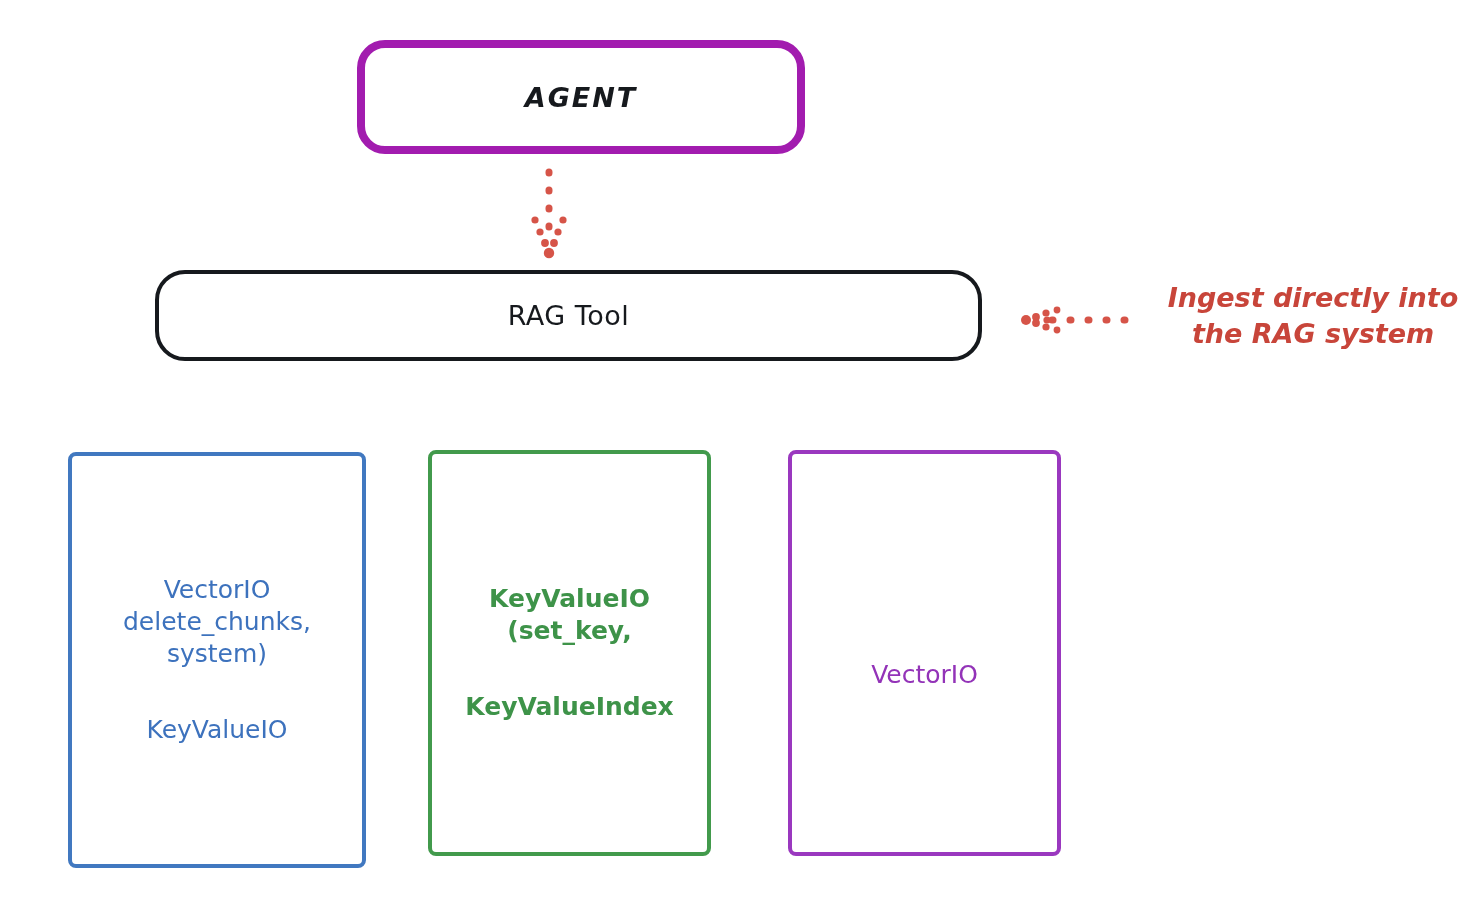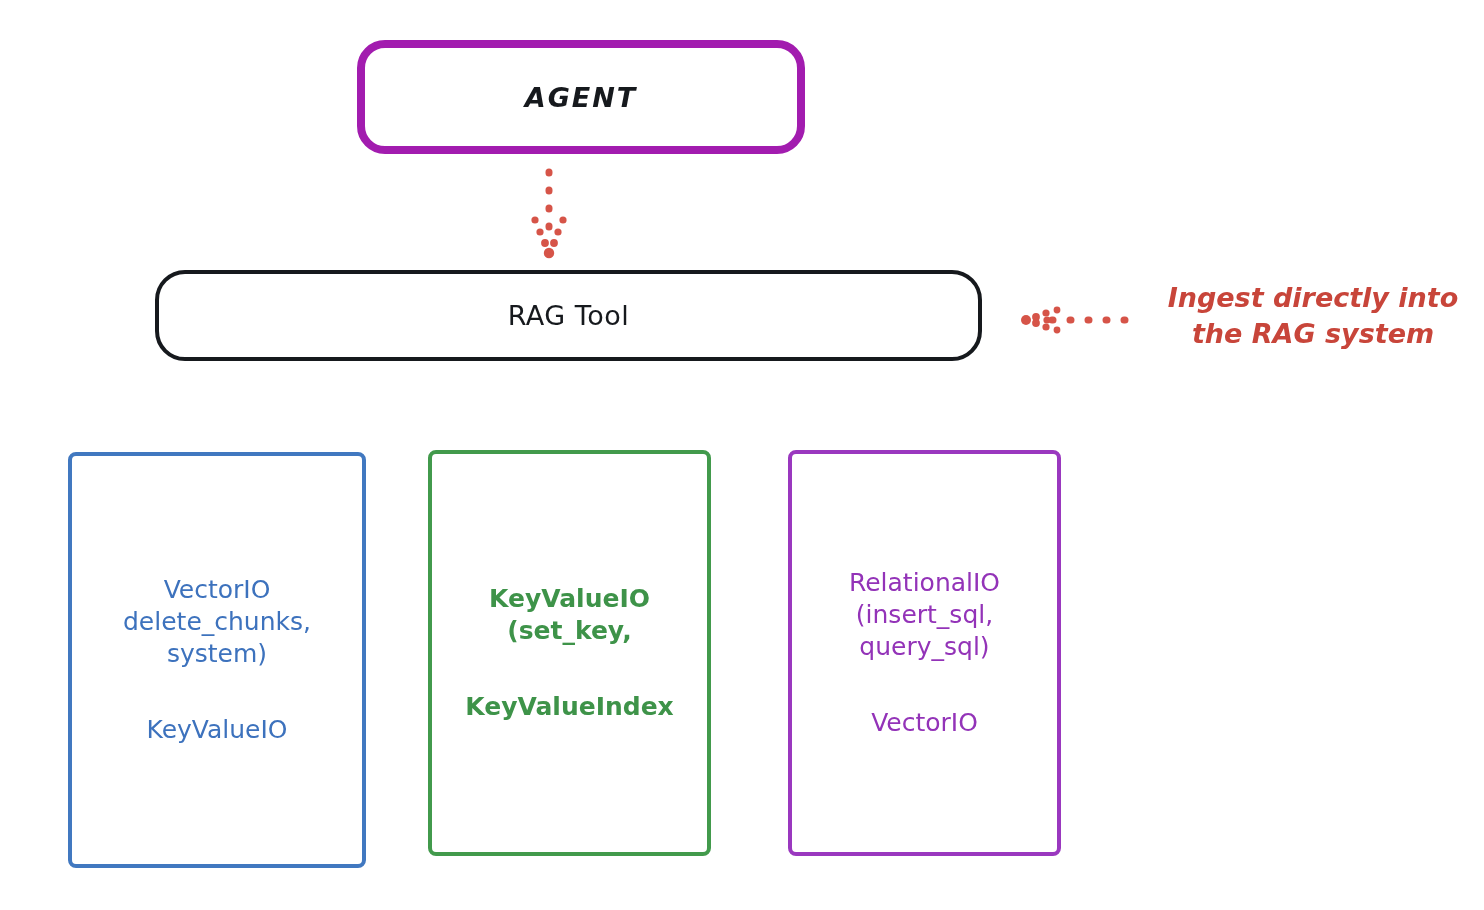--- a/index.html
+++ b/index.html
@@ -174,24 +174,19 @@
 
 <div class="node provider" id="keyvalueio-box">
   <div class="title-block">
     <div>KeyValueIO</div>
     <div>(set_key,</div>
   </div>
   <div class="index-name">KeyValueIndex</div>
 </div>
 
 <div class="node provider" id="relationalio-box">
-  <div class="title-block">
-    <div>RelationalIO</div>
-    <div>(insert_sql,</div>
-    <div>query_sql)</div>
-  </div>
   <div class="index-name">VectorIO</div>
 </div>
 
 <div id="ingest-note">
   <div>Ingest directly into</div>
   <div>the RAG system</div>
 </div>
 
 </body></html>

